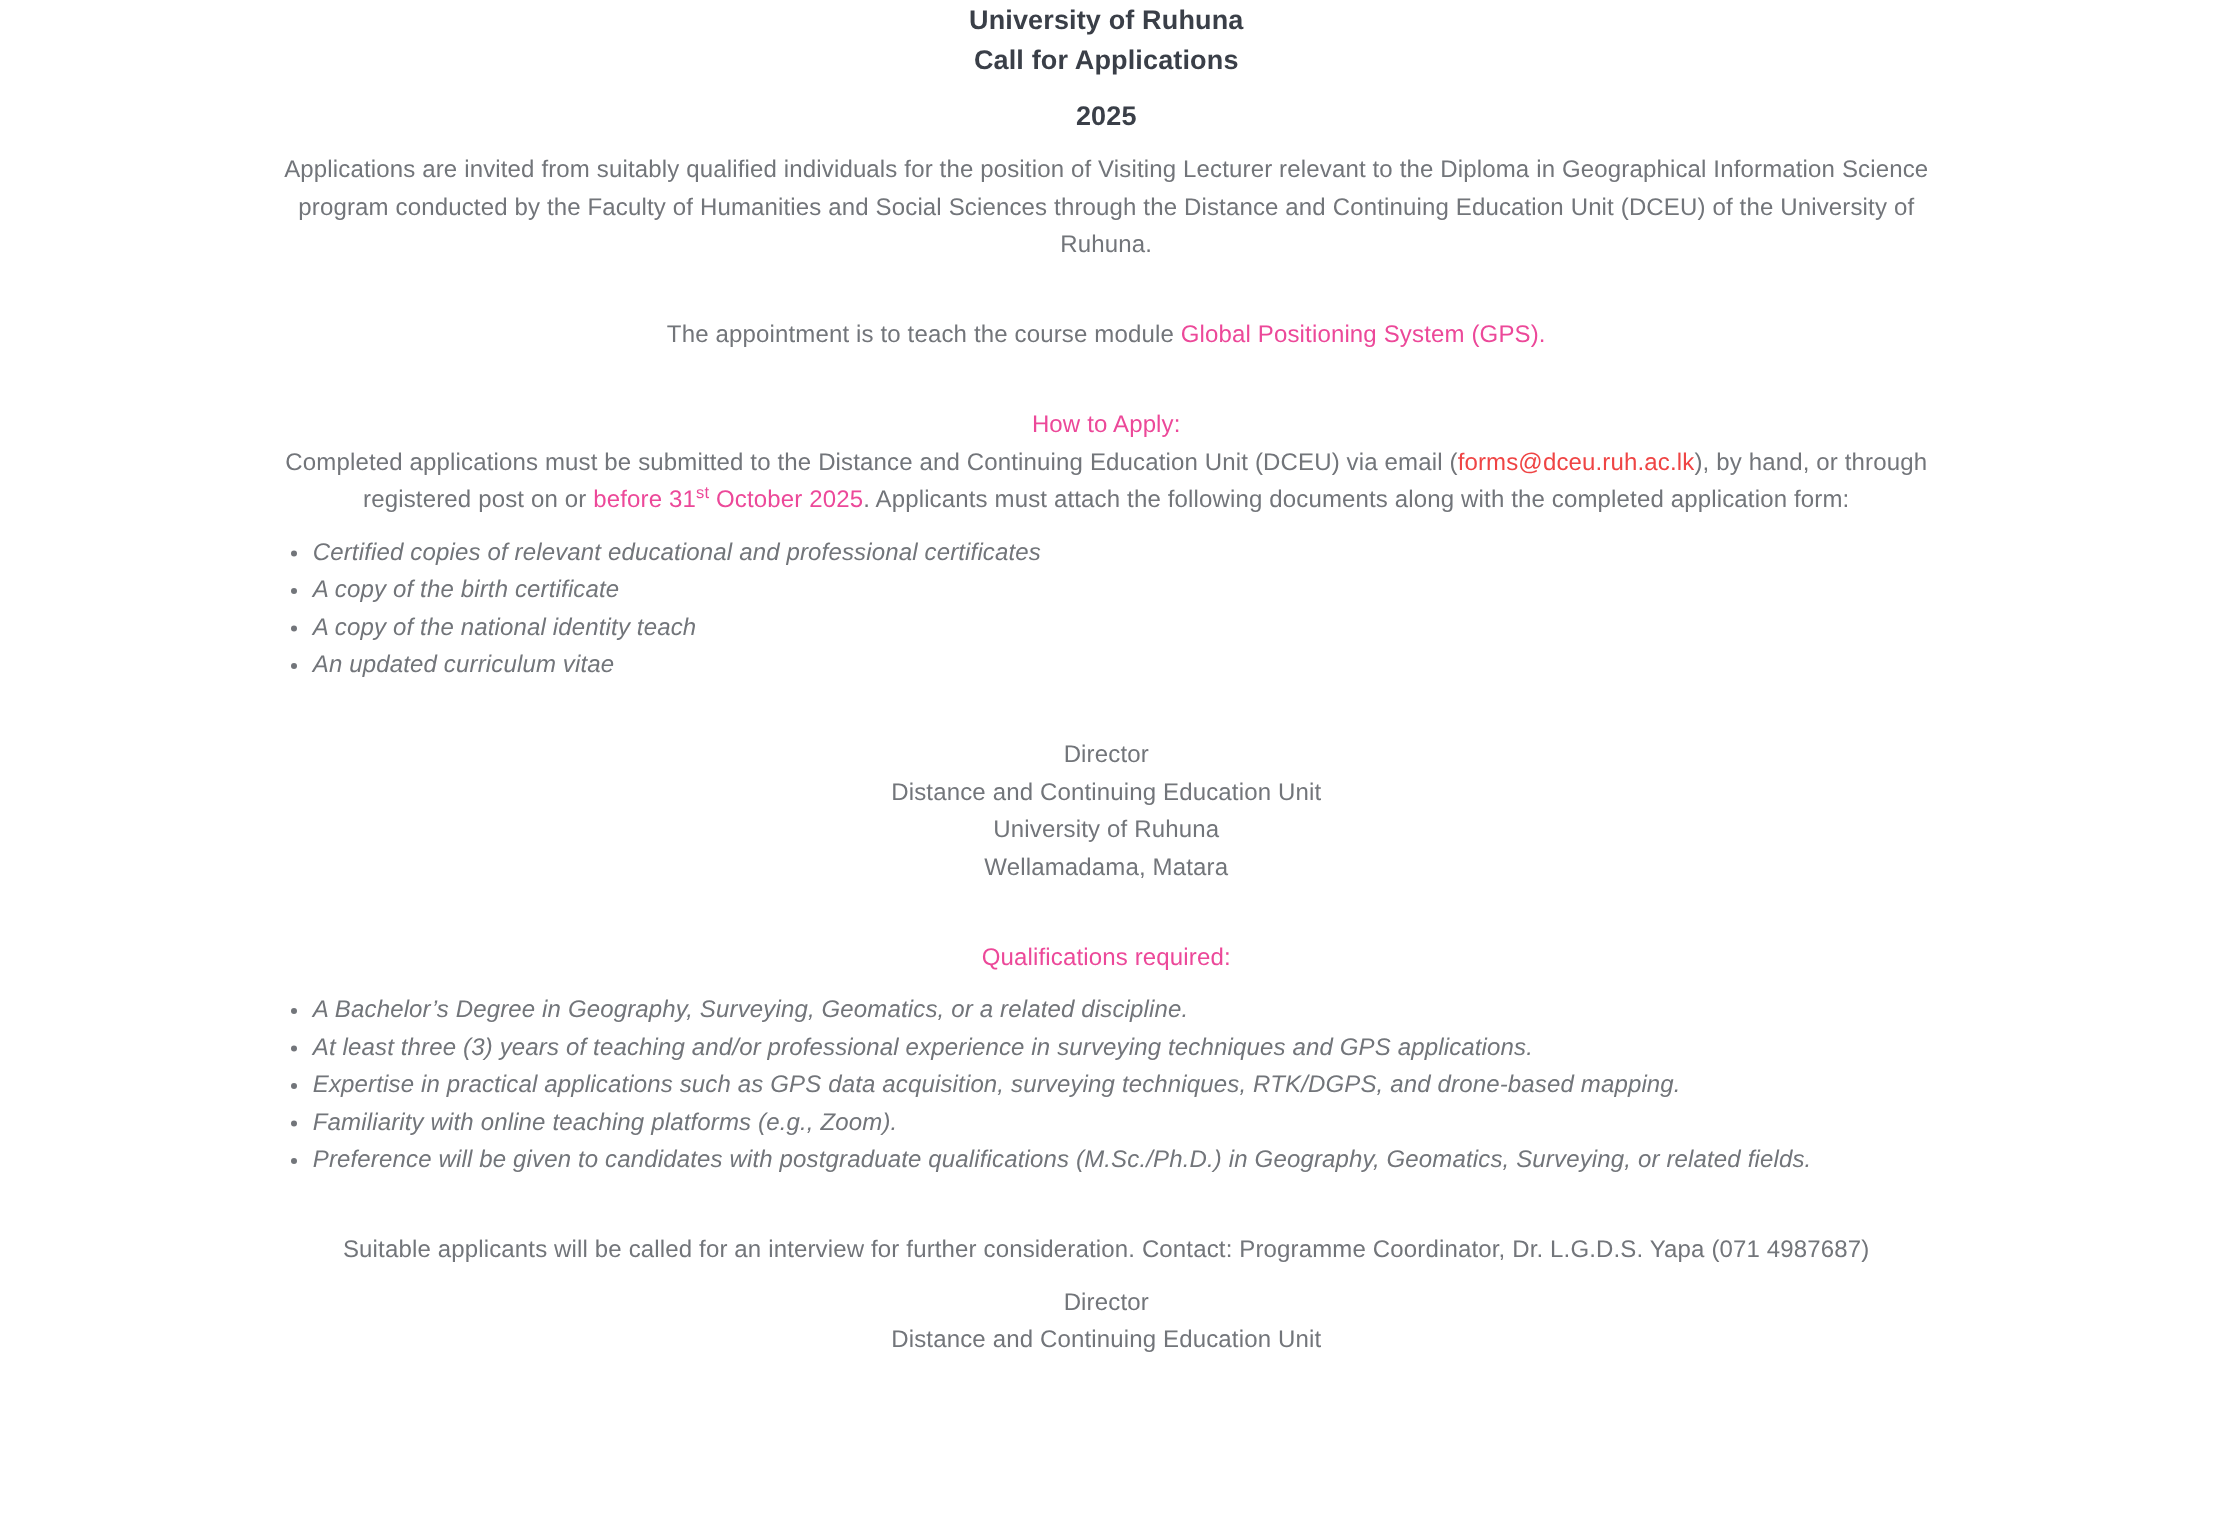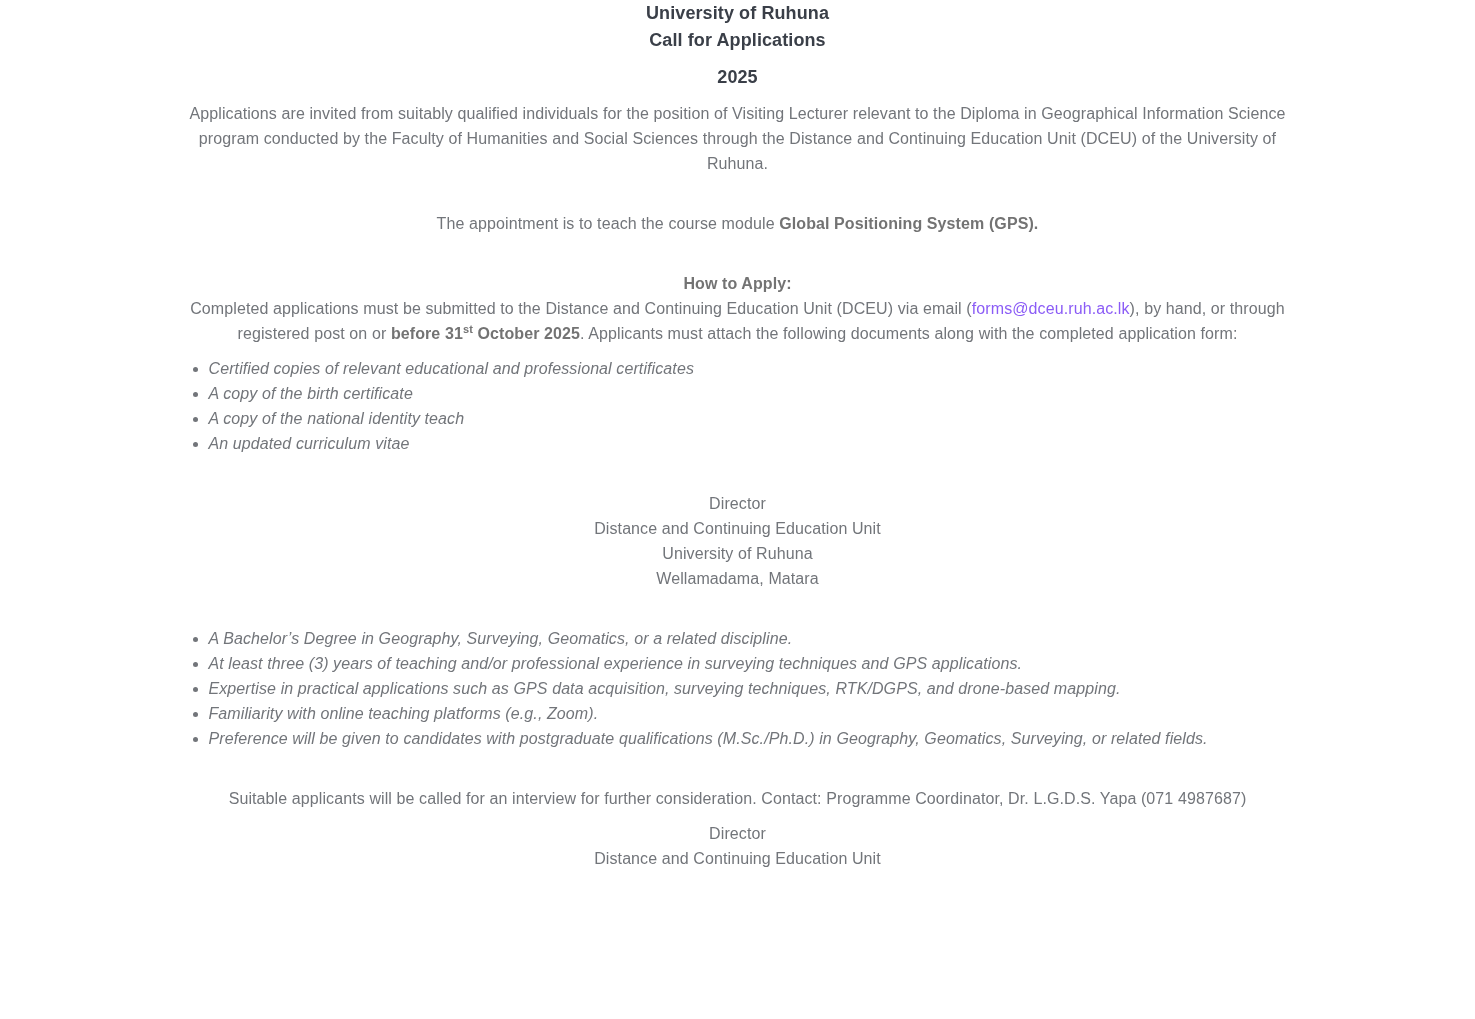--- a/index.html
+++ b/index.html
@@ -16,22 +16,22 @@
     line-height: 25px;
     color: #72757a;
     letter-spacing: 0.1px;
   }
   p { margin: 0 0 10px; text-align: center; }
   .mb-lg { margin-bottom: 35px; }
   .center { text-align: center; }
   .head { color: #3a3f48; font-weight: 700; }
   .h-sm { font-size: 18px; line-height: 27px; }
   .h-lg { font-size: 20px; line-height: 27px; }
-  strong { color: #737373; font-weight: 700; margin-top: 15px; }
-  a.link { color: #8b5cf6; text-decoration: none; cursor: pointer; }
+  strong { color: #ec4899; font-weight: 400; margin-top: 15px; }
+  a.link { color: #ef4444; text-decoration: none; cursor: pointer; }
   ul { margin: 0 0 10px; padding-left: 41px; list-style: disc; }
   ul.mb-lg { margin-bottom: 35px; }
   li { margin: 0; padding: 0; font-style: italic; }
   sup { font-size: 11px; line-height: 0; }
 </style>
 </head>
 <body>
 
 <div class="page">
 
@@ -60,20 +60,21 @@
   </ul>
 
 
   <p class="mb-lg">
     <span>Director</span><br>
     <span>Distance and Continuing Education Unit</span><br>
     <span>University of Ruhuna</span><br>
     <span>Wellamadama, Matara</span>
   </p>
 
+  <p><strong>Qualifications required:</strong></p>
 
   <ul class="mb-lg">
     <li>A Bachelor’s Degree in Geography, Surveying, Geomatics, or a related discipline.</li>
     <li>At least three (3) years of teaching and/or professional experience in surveying techniques and GPS applications.</li>
     <li>Expertise in practical applications such as GPS data acquisition, surveying techniques, RTK/DGPS, and drone-based mapping.</li>
     <li>Familiarity with online teaching platforms (e.g., Zoom).</li>
     <li>Preference will be given to candidates with postgraduate qualifications (M.Sc./Ph.D.) in Geography, Geomatics, Surveying, or related fields.</li>
   </ul>
 
   <p>Suitable applicants will be called for an interview for further consideration. Contact: Programme Coordinator, Dr. L.G.D.S. Yapa (071 4987687)</p>

